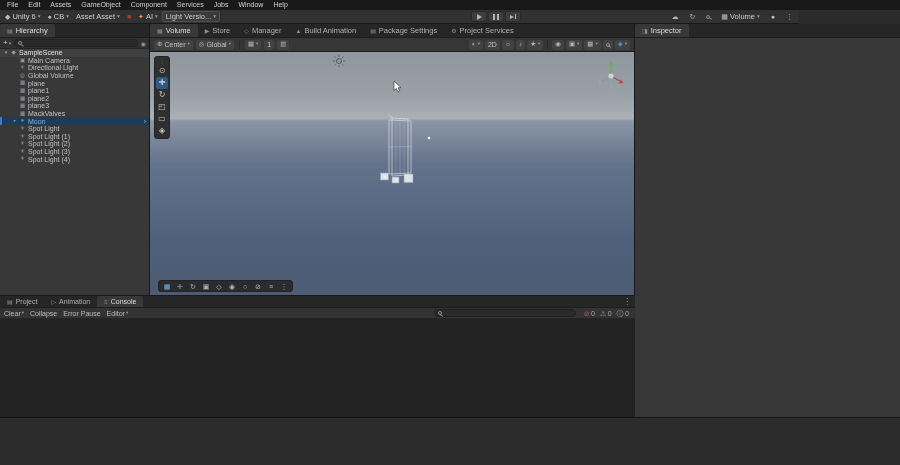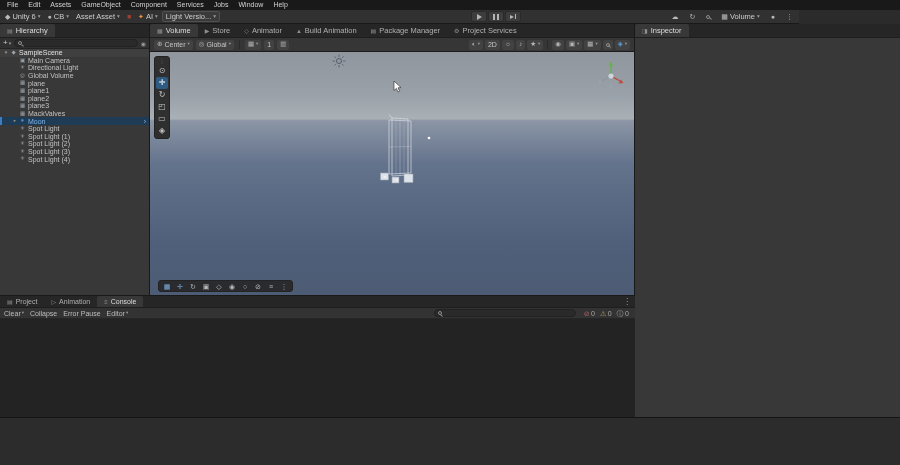--- a/index.html
+++ b/index.html
@@ -295,29 +295,29 @@
         <div class="tab active">
           <div class="tbicon">▦</div>
           <div>Volume</div>
         </div>
         <div class="tab">
           <div class="tbicon">▶</div>
           <div>Store</div>
         </div>
         <div class="tab">
           <div class="tbicon">◇</div>
-          <div>Animator</div>
+          <div>Manager</div>
         </div>
         <div class="tab">
           <div class="tbicon">▲</div>
           <div>Build Animation</div>
         </div>
         <div class="tab">
           <div class="tbicon">▤</div>
-          <div>Package Manager</div>
+          <div>Package Settings</div>
         </div>
         <div class="tab">
           <div class="tbicon">⚙</div>
           <div>Project Services</div>
         </div>
       </div>
     <div class="scene-toolbar">
       <div style="display:flex;gap:3px;align-items:center;">
           <div class="stbtn">
             <div class="glyph">⊕</div>

